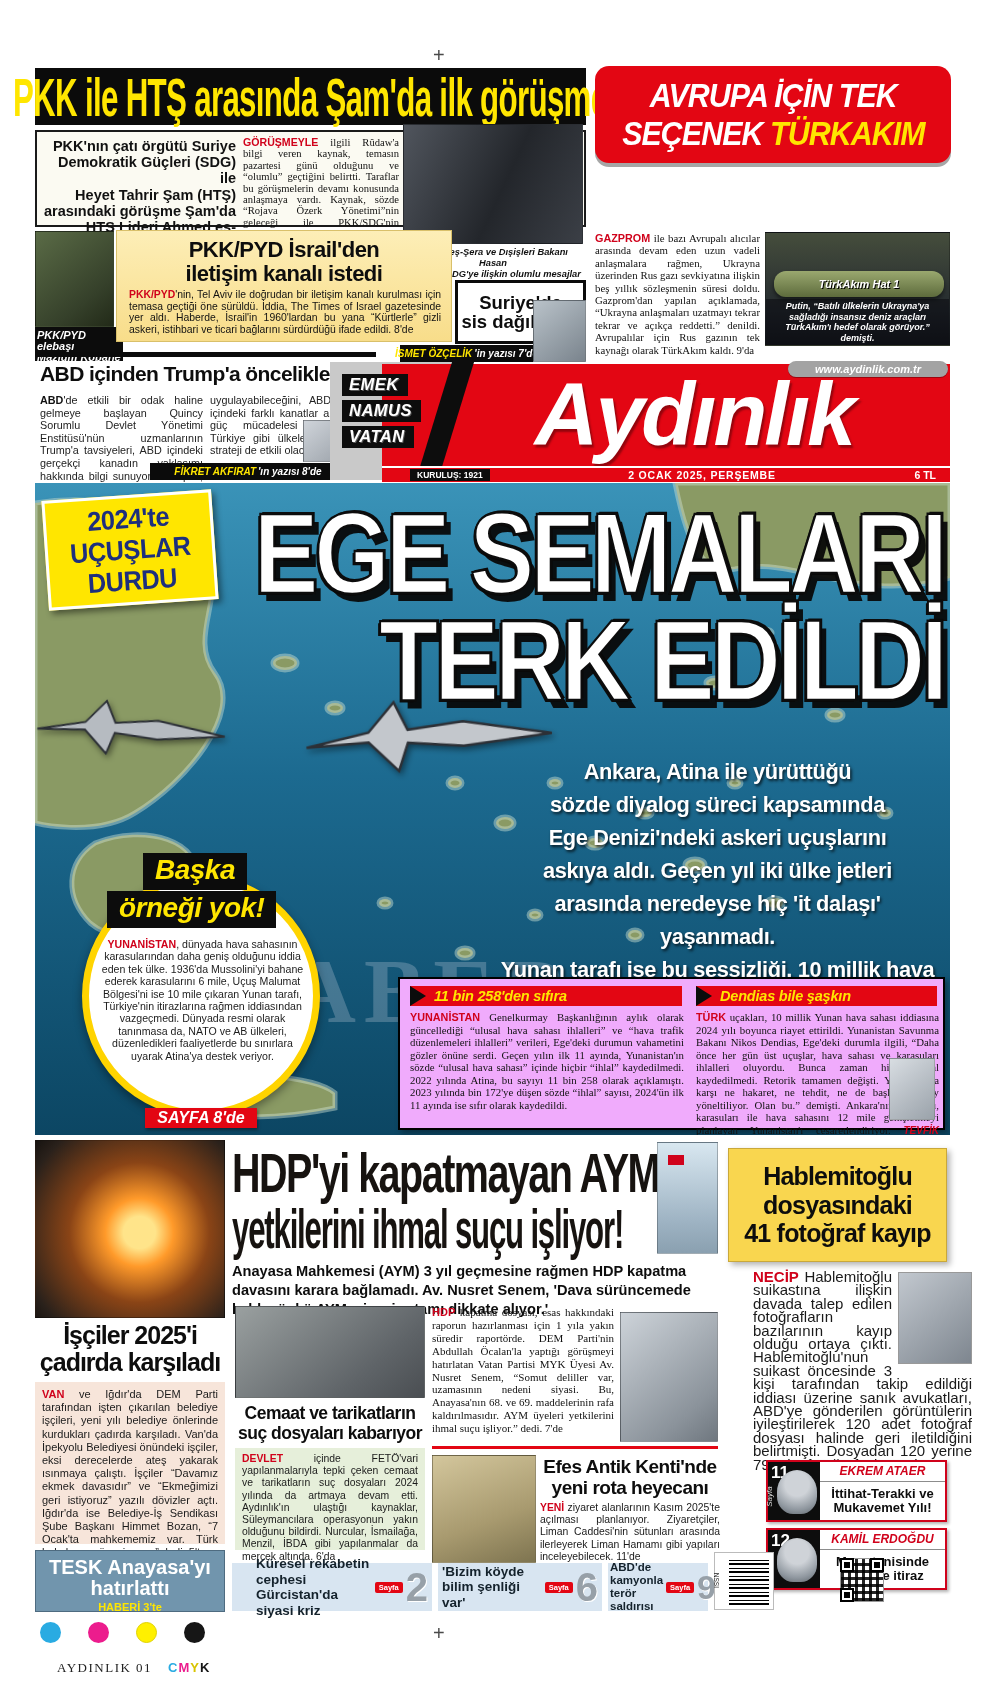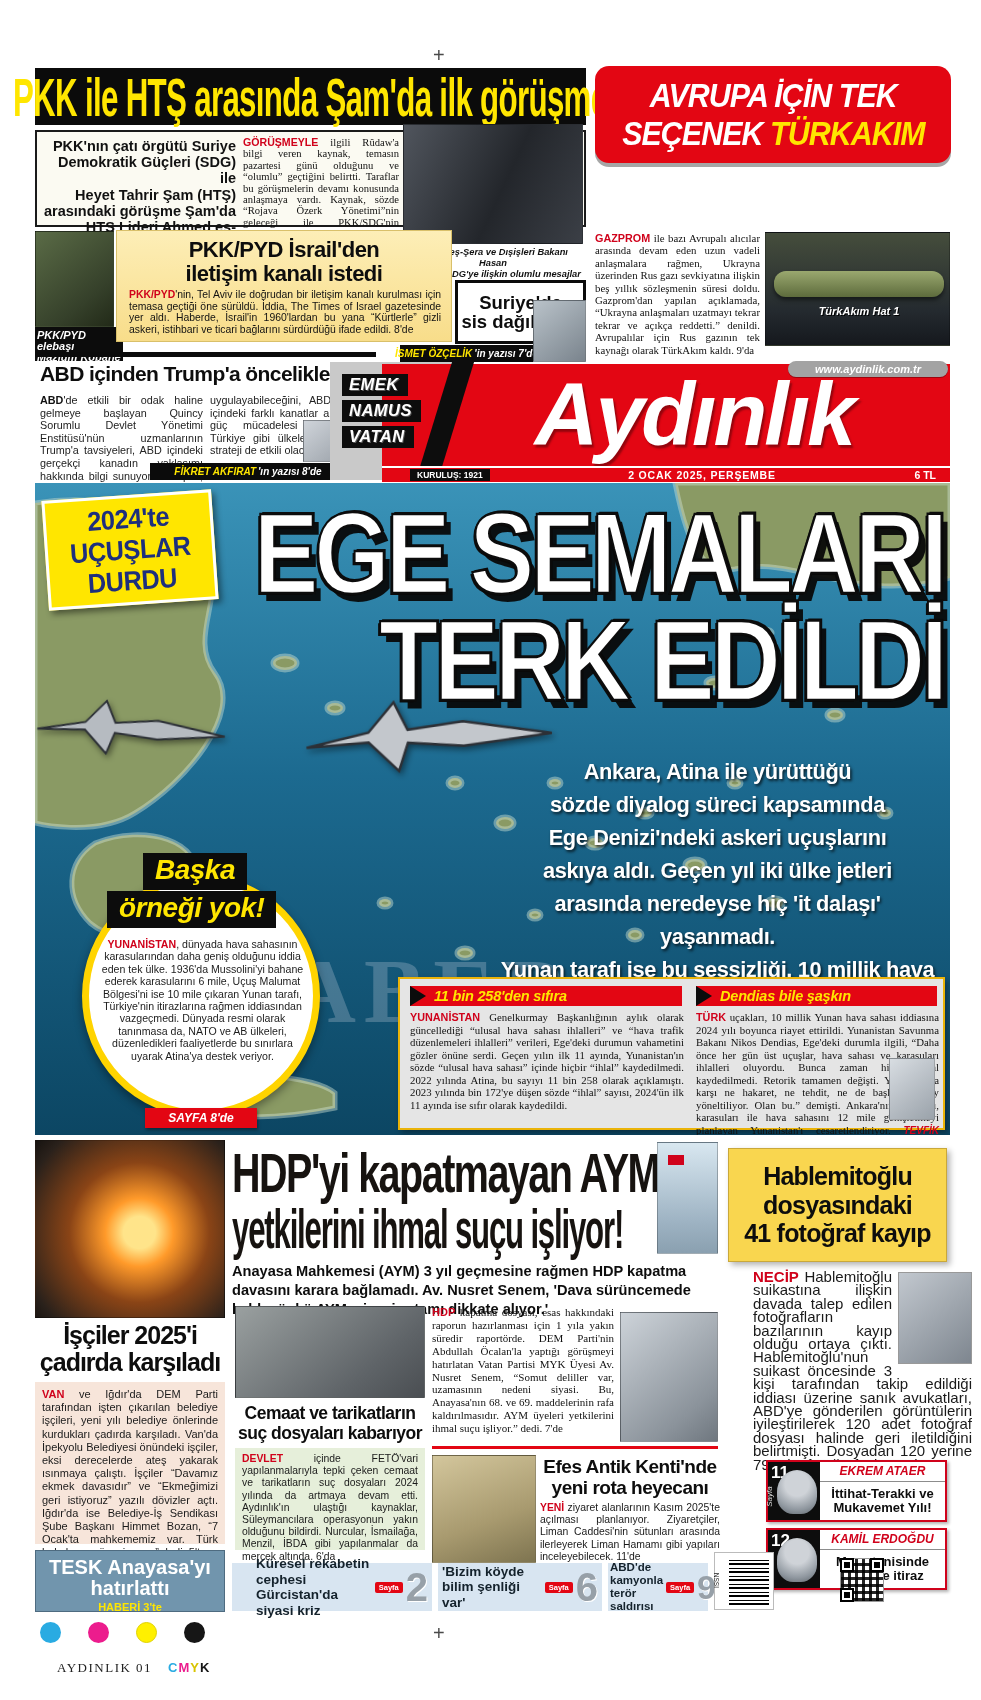--- a/index.html
+++ b/index.html
@@ -52,21 +52,21 @@
                   letter-spacing:-1px; transform:scaleX(.92); white-space:nowrap; }
   .gaz-head .acc { color:#ffe600; }
   .gaz-deck { left:598px; top:170px; width:352px; text-align:center; font-weight:bold;
               font-size:14.8px; line-height:18px; color:#0d0d0d; }
   .gaz-body { left:595px; top:232px; width:165px; height:116px; font-size:10.8px; line-height:12.4px; color:#111; }
   .ph-putin { left:765px; top:232px; width:185px; height:114px;
               background:linear-gradient(180deg,#454d3c 0%,#242a2f 70%,#15181d 100%); overflow:hidden; }
   .pipe { position:absolute; left:8px; top:38px; width:170px; height:26px; border-radius:12px;
           background:linear-gradient(180deg,#9aa86f,#5d6b3c); box-shadow:0 3px 4px rgba(0,0,0,.5); }
   .pipe span { display:block; text-align:center; font-weight:900; font-style:italic; color:#fff;
-               font-size:11px; line-height:26px; text-shadow:1px 1px 0 #000;margin-top:27px; }
+               font-size:11px; line-height:26px; text-shadow:1px 1px 0 #000; }
   .putin-cap { position:absolute; left:0; right:0; bottom:0; padding:2px 4px;
                background:rgba(10,10,14,.55); color:#fff; font-size:9px; line-height:10.5px;
                text-align:center; font-style:italic; font-weight:bold; }
 
   
   .trump-rule { left:35px; top:352px; width:341px; height:5px; background:#0b0b0b; }
   .trump-title { left:40px; top:362px; width:336px; font-weight:900; font-size:21px;
                  letter-spacing:-.6px; color:#0d0d0d; white-space:nowrap; }
   .trump-col { font-size:10.8px; line-height:12.6px; color:#222; }
   .ph-trump { left:303px; top:420px; width:68px; height:42px;
@@ -109,24 +109,24 @@
   .main-deck { position:absolute; left:455px; top:272px; width:455px; text-align:center;
                font-weight:800; font-size:22.5px; line-height:33px; color:#fff; letter-spacing:-.4px;
                text-shadow:1.5px 2px 3px rgba(0,0,0,.75); transform:scaleX(.97); }
   .circle { position:absolute; left:47px; top:392px; width:238px; height:242px; background:#fff;
             border:7px solid #ffd400; border-radius:50%; box-shadow:0 4px 10px rgba(0,0,0,.4); }
   .circle-chip { position:absolute; background:#0c0c0c; color:#ffe600; font-weight:900; font-style:italic;
                  font-size:28px; padding:1px 12px 4px; letter-spacing:-.5px; white-space:nowrap; }
   .circle-body { position:absolute; left:60px; top:455px; width:215px; text-align:center;
                  font-size:10.6px; line-height:12.4px; font-weight:500; color:#1c1c1c; }
   .circle-page { position:absolute; left:110px; top:625px; width:112px; height:20px; background:#e30613;
-                 color:#fff; font-weight:900; font-style:italic; font-size:12px; line-height:20px;
+                 color:#fff; font-weight:900; font-style:italic; font-size:16px; line-height:20px;
                  text-align:center; box-shadow:1px 2px 3px rgba(0,0,0,.4); }
-  .story-card { position:absolute; left:363px; top:494px; width:547px; height:153px; background:#e5e5e5;
-                border:2px solid #eab308; box-shadow:3px 3px 6px rgba(0,0,0,.35); }
+  .story-card { position:absolute; left:363px; top:494px; width:547px; height:153px; background:#f0abfc;
+                border:2px solid #000000; box-shadow:3px 3px 6px rgba(0,0,0,.35); }
   .story-hd { position:absolute; top:7px; height:20px; background:#e30613; display:flex; align-items:center; }
   .story-hd .arr { width:0; height:0; border-top:10px solid transparent; border-bottom:10px solid transparent;
                    border-left:16px solid #0c0c0c; margin-right:8px; }
   .story-hd span { color:#ffe600; font-weight:900; font-style:italic; font-size:14.5px; letter-spacing:-.2px; }
   .story-body { position:absolute; top:32px; font-size:10.8px; line-height:12.55px; color:#111; }
   .kadan-byline { color:#d0021b; font-weight:900; font-style:italic; font-family:"Liberation Sans",sans-serif;
                   font-size:10px; }
   .ph-kadan { right:8px; bottom:8px; width:46px; height:62px;
               background:linear-gradient(140deg,#d8dde2,#9aa2aa); }
 
@@ -261,20 +261,21 @@
 
   <div class="abs gaz-head">
     <div>AVRUPA İÇİN TEK</div>
     <div><span>SEÇENEK </span><span class="acc">TÜRKAKIM</span></div>
   </div>
   <p class="abs gaz-body serif just"><span class="lead">GAZPROM</span><span> ile bazı Avrupalı alıcılar arasında devam eden uzun vadeli anlaşmalara rağmen, Ukrayna üzerinden Rus gazı sevkiyatına ilişkin beş yıllık sözleşmenin süresi doldu. Gazprom'dan yapılan açıklamada, “Ukrayna anlaşmaları uzatmayı tekrar tekrar ve açıkça reddetti.” denildi. Avrupalılar için Rus gazının tek kaynağı olarak TürkAkım kaldı. 9'da</span></p>
   <div class="photo ph-putin">
     <div class="pipe">
         <span>TürkAkım Hat 1</span>
       </div>
+    <div class="putin-cap">Putin, “Batılı ülkelerin Ukrayna'ya sağladığı insansız deniz araçları TürkAkım'ı hedef olarak görüyor.” demişti.</div>
   </div>
 
   <div class="abs trump-rule"></div>
   <div class="abs trump-title">ABD içinden Trump'a öncelikler tavsiyesi</div>
   <p class="abs trump-col just" style="left:40px; top:394px; width:163px;"><span class="lead" style="color:#111;">ABD</span><span>'de etkili bir odak haline gelmeye başlayan Quincy Sorumlu Devlet Yönetimi Enstitüsü'nün uzmanlarının Trump'a tavsiyeleri, ABD içindeki gerçekçi kanadın yaklaşımı hakkında bilgi sunuyor. Trump'ın, bunu ne ölçüde</span></p>
   <p class="abs trump-col just" style="left:210px; top:394px; width:163px;">uygulayabileceğini, ABD sistemi içindeki farklı kanatlar arasındaki güç mücadelesi belirleyecek. Türkiye gibi ülkelerin izleyeceği strateji de etkili olacaktır.</p>
   <div class="photo ph-trump"></div>
   <div class="abs byline-strip fikret">
     <span class="nm">FİKRET AKFIRAT</span>
       <span>'ın yazısı 8'de</span>

